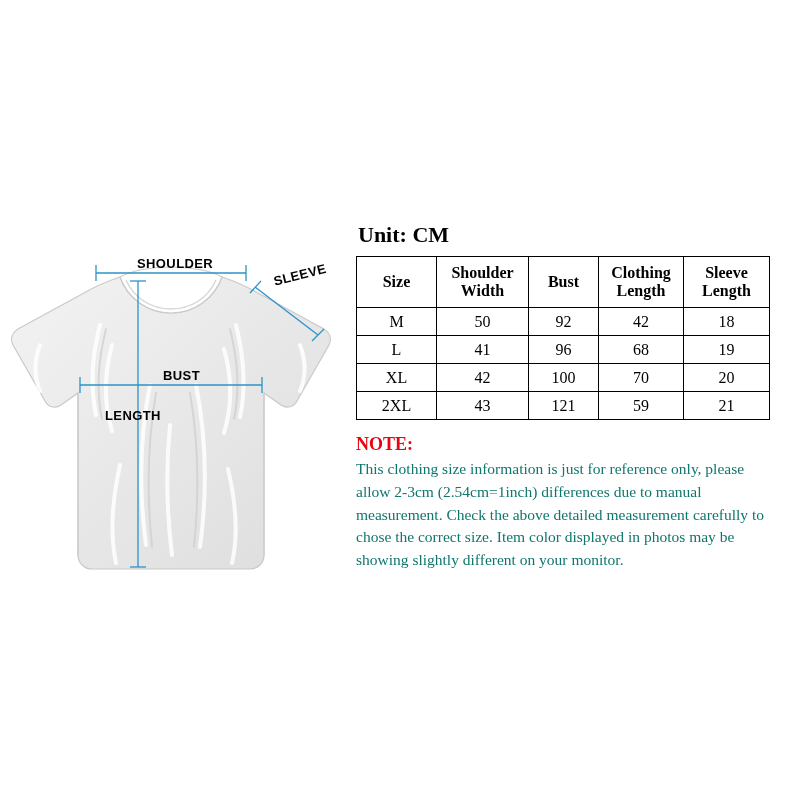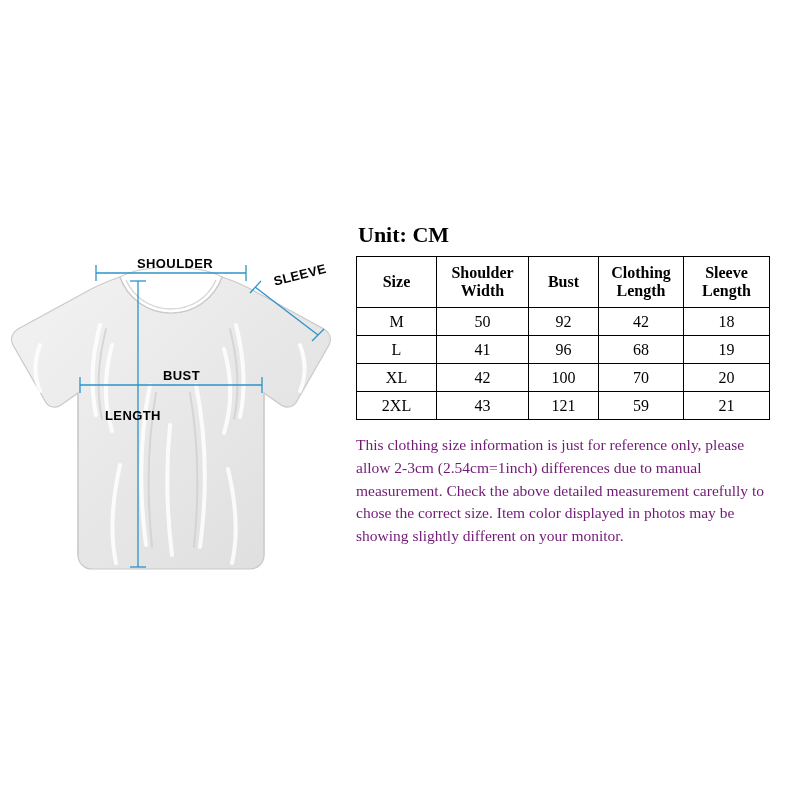--- a/index.html
+++ b/index.html
@@ -92,21 +92,21 @@
     font-weight: bold;
     font-size: 18px;
     font-family: "Liberation Serif", serif;
     margin: 0 0 3px 0;
   }
   #note-text {
     font-family: "Liberation Serif", serif;
     font-size: 15.5px;
     line-height: 1.47;
     margin: 0;
-    color: #701a75;
+    color: #0f766e;
   }
 </style>
 </head>
 <body>
 
 <div id="shirt-panel">
   <svg id="shirt-svg" width="345" height="400" viewBox="0 0 345 400">
     <defs>
       <linearGradient id="shirtGrad" x1="0" y1="0" x2="1" y2="1">
         <stop offset="0%" stop-color="#f3f3f3"></stop>
@@ -247,15 +247,16 @@
         <td>2XL</td>
         <td>43</td>
         <td>121</td>
         <td>59</td>
         <td>21</td>
       </tr>
     </tbody>
   </table>
 
   <div id="note-block">
+    <div id="note-title" style="color: rgb(232, 5, 13);">NOTE:</div>
     <p id="note-text">This clothing size information is just for reference only, please allow 2-3cm (2.54cm=1inch) differences due to manual measurement. Check the above detailed measurement carefully to chose the correct size. Item color displayed in photos may be showing slightly different on your monitor.</p>
   </div>
 </div>
 
 </body></html>

